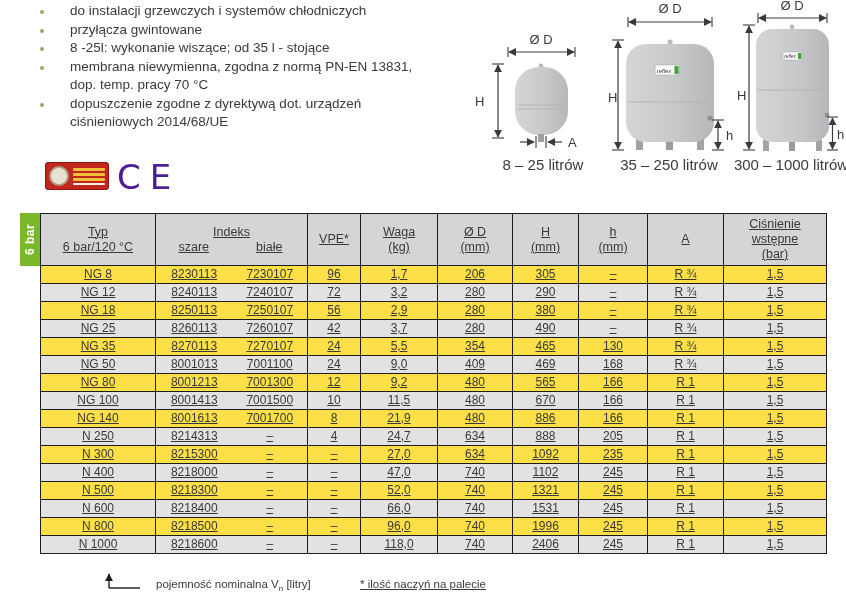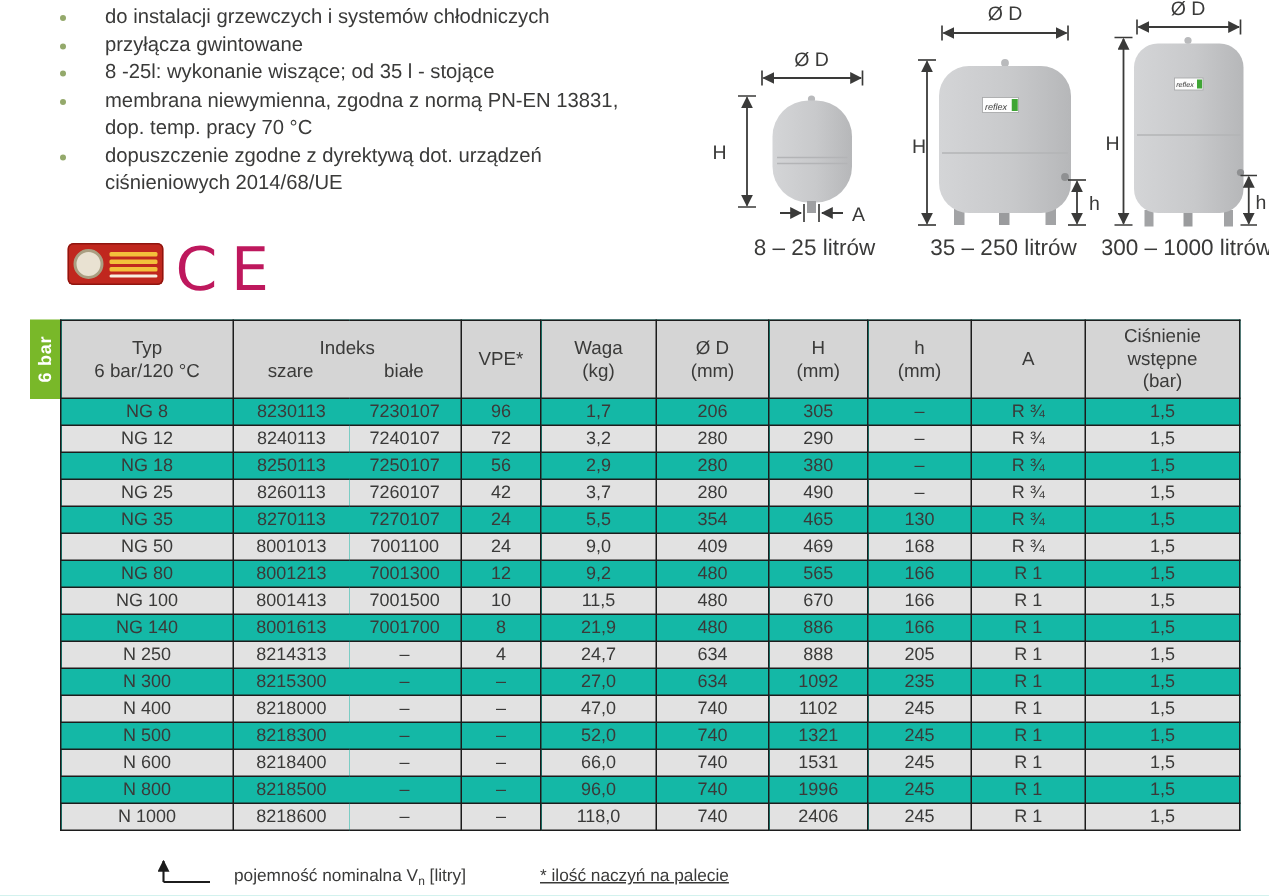--- a/index.html
+++ b/index.html
@@ -13,42 +13,42 @@
   .ft{white-space:pre-line;}
 
   
   .seal{position:absolute;left:45px;top:162px;width:56px;height:28px;background:#c0271e;
         border-radius:4px;display:flex;align-items:center;padding:0 4px;
         box-shadow:inset 0 0 0 1px #8f150f;}
   .seal-circle{width:16px;height:16px;border-radius:50%;background:#e9e2d2;border:2px solid #a99f82;}
   .seal-lines{flex:1;display:flex;flex-direction:column;gap:2px;margin-left:4px;}
   .seal-lines i{height:3px;background:#f3c03b;border-radius:1px;}
   .seal-lines b{height:2px;background:#f7efe0;border-radius:1px;}
-  .ce{position:absolute;left:117px;top:157px;font-size:40px;letter-spacing:9px;color:#be185d;
+  .ce{position:absolute;left:117px;top:157px;font-size:34px;letter-spacing:9px;color:#4c1d95;
       font-family:"DejaVu Sans",sans-serif;}
 
   
   .diag{position:absolute;top:0;height:180px;}
   #diag1{left:465px;width:148px;}
   #diag2{left:608px;width:132px;}
   #diag3{left:735px;width:111px;}
   .diag svg{display:block;}
   .dimline{stroke:#3a3a39;stroke-width:1.2;}
   .tick{stroke:#3a3a39;stroke-width:1.1;}
   .seam{stroke:#b3b4b6;stroke-width:1;}
   .diag text{fill:#3a3a39;font-family:"Liberation Sans",sans-serif;}
   .dimtxt{font-size:13px;}
   .captxt{font-size:15px;}
 
   
   .tablewrap{position:absolute;left:20px;top:213px;display:flex;align-items:flex-start;}
   .tab6{width:20px;height:53px;background:#79b829;color:#fff;display:flex;align-items:center;
         justify-content:center;writing-mode:vertical-rl;transform:rotate(180deg);
         font-size:12px;font-weight:bold;letter-spacing:.5px;}
-  table.spec{border-collapse:collapse;table-layout:fixed;width:786px;font-size:12px;background:#14b8a6;}
+  table.spec{border-collapse:collapse;table-layout:fixed;width:786px;font-size:12px;background:#fde047;text-decoration:underline;}
   .spec th,.spec td{border:1px solid #1c1c1c;text-align:center;padding:0;vertical-align:middle;overflow:hidden;}
   .spec thead th{height:51px;background:#d5d5d5;font-weight:normal;font-size:12.5px;line-height:15px;}
   .spec tbody td{height:17px;line-height:17px;}
   .spec tbody tr:nth-child(even){background:#e2e2e2;}
   .spec td:nth-child(2){border-right:none;}
   .spec td:nth-child(3){border-left:none;}
   .sub{display:flex;}
   .sub span{flex:1;}
 
   

